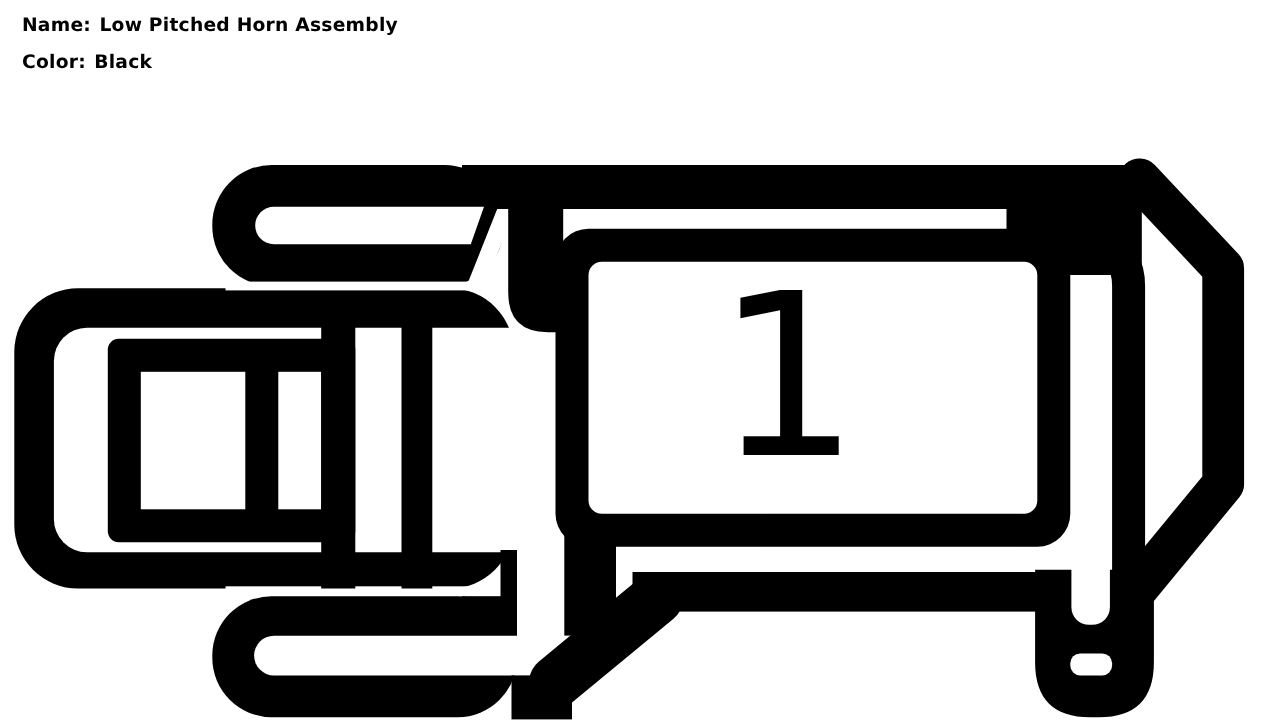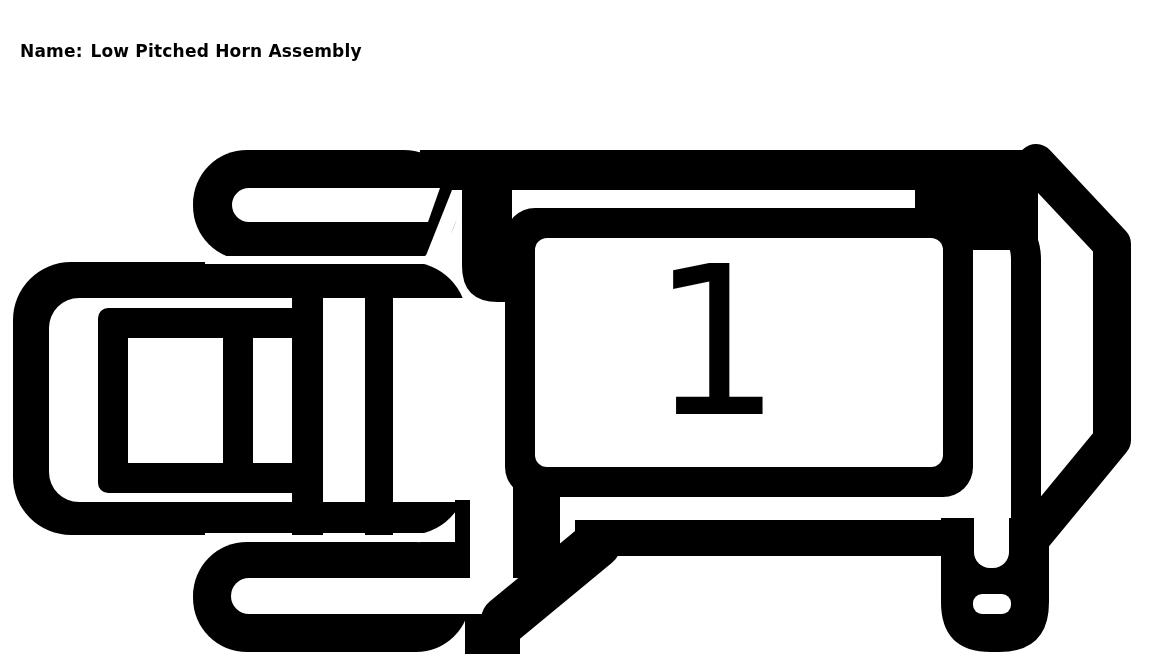--- a/index.html
+++ b/index.html
@@ -1,34 +1,37 @@
 <!DOCTYPE html>
 <html><head>
 <meta charset="utf-8">
 <style>
   html,body{margin:0;padding:0;background:#fff;}
   #stage{position:relative;width:1152px;height:660px;background:#fff;overflow:hidden;
          font-family:"DejaVu Sans","Liberation Sans",sans-serif;}
   #spec{position:absolute;left:20px;top:7px;z-index:2;}
-  .spec-line{font-size:17px;font-weight:bold;color:#000;line-height:33.5px;letter-spacing:.2px;white-space:nowrap;margin-top:28px;}
+  .spec-line{font-size:17px;font-weight:bold;color:#000;line-height:33.5px;letter-spacing:.2px;white-space:nowrap;}
   .spec-value{margin-left:.45em;}
   #drawing{position:absolute;left:0;top:0;width:1152px;height:660px;}
   .ink{fill:#000;stroke:none;}
   .paper{fill:#fff;stroke:none;}
   .ink-line{fill:none;stroke:#000;}
   .cavity-num{font-family:"DejaVu Sans","Liberation Sans",sans-serif;font-size:206px;fill:#000;}
 </style>
 </head>
 <body>
 
 <div id="stage">
 
   <div id="spec">
     <div class="spec-line">
       <span>Name:</span><span class="spec-value">Low Pitched Horn Assembly</span>
+    </div>
+    <div class="spec-line">
+      <span>Color:</span><span class="spec-value">Black</span>
     </div>
   </div>
 
   <svg id="drawing" viewBox="0 0 1152 660" width="1152" height="660" xmlns="http://www.w3.org/2000/svg">
 
     <rect x="0" y="0" width="1152" height="660" fill="#ffffff"></rect>
 
     <g>
       <rect class="ink" x="193" y="150" width="265" height="110" rx="54"></rect>
       <rect class="ink" x="420" y="150" width="622" height="40"></rect>

